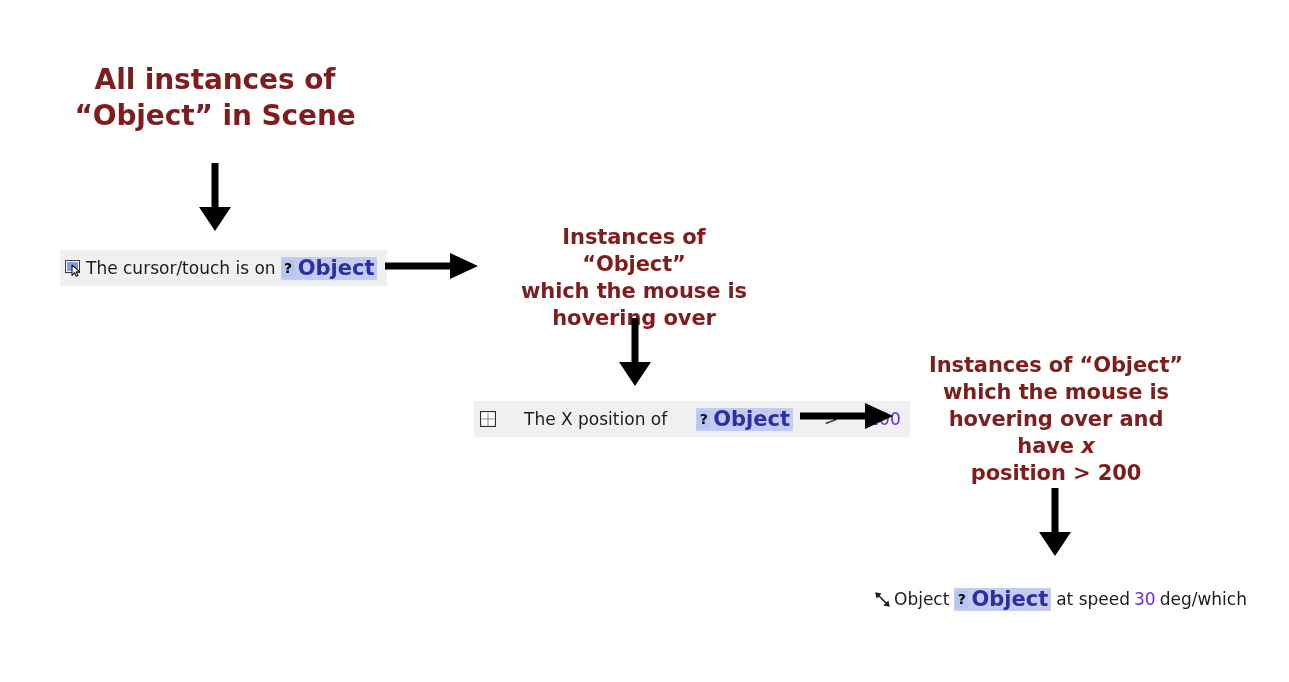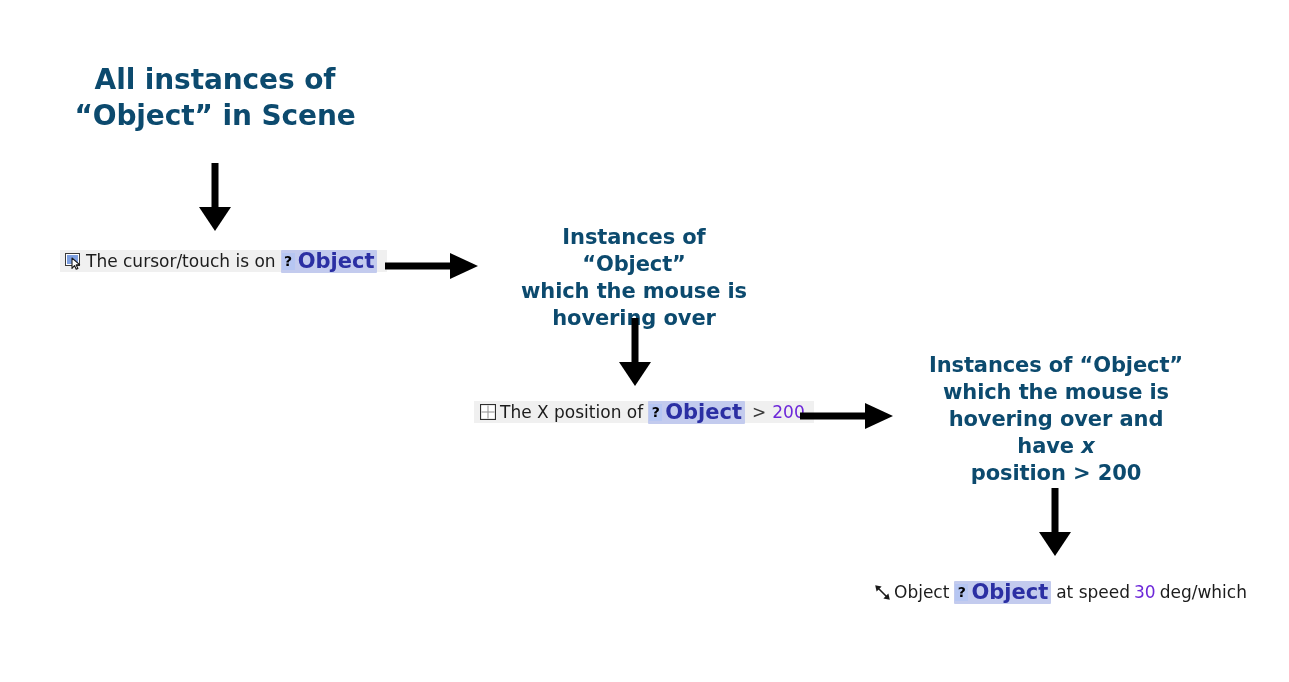--- a/index.html
+++ b/index.html
@@ -20,21 +20,21 @@
 
   .stage {
     position: absolute;
     inset: 0;
   }
 
   
   .caption {
     position: absolute;
     font-weight: bold;
-    color: #0c4a6e;
+    color: #7f1d1d;
     line-height: 1.28;
     text-align: center;
     letter-spacing: -0.1px;
     white-space: pre-line;
   }
   .caption .it { font-style: italic; }
 
   #caption-scene {
     left: 60px;
     top: 62px;
@@ -52,21 +52,21 @@
     top: 352px;
     width: 256px;
     font-size: 21px;
   }
 
   
   .block {
     position: absolute;
     display: flex;
     align-items: center;
-    height: 22px;
+    height: 36px;
     padding: 0 6px 0 4px;
     box-sizing: border-box;
     font-size: 17px;
     line-height: 1;
     color: #1c1c1c;
     white-space: nowrap;
   }
   .block.shaded { background: #f0f0f0; }
 
   .block .txt { margin: 0 1px; }
@@ -157,21 +157,21 @@
 
   <div class="caption" id="caption-hover">Instances of “Object”
 which the mouse is
 hovering over</div>
 
   <svg class="arrow" id="arrow-hover-to-xpos" width="40" height="68" viewBox="0 0 40 68">
     <rect x="16.5" y="0" width="7" height="46" fill="#000000"></rect>
     <polygon points="4,44 36,44 20,68" fill="#000000"></polygon>
   </svg>
 
-  <div class="block shaded" id="x-position-block" style="left:474px; top:401px;">
+  <div class="block shaded" id="x-position-block" style="left:474px; top:401px;gap:24px;">
     <span class="icon">
       <svg width="16" height="16" viewBox="0 0 16 16">
         <rect x="0.5" y="0.5" width="15" height="15" fill="#ffffff" stroke="#2f2f2f" stroke-width="1.2"></rect>
         <line x1="8" y1="1.5" x2="8" y2="14.5" stroke="#9a9a9a" stroke-width="1.1"></line>
         <line x1="1.5" y1="8" x2="14.5" y2="8" stroke="#9a9a9a" stroke-width="1.1"></line>
       </svg>
     </span>
     <span class="txt">The X position of</span>
     <span class="var">
       <span class="qmark">?</span>

